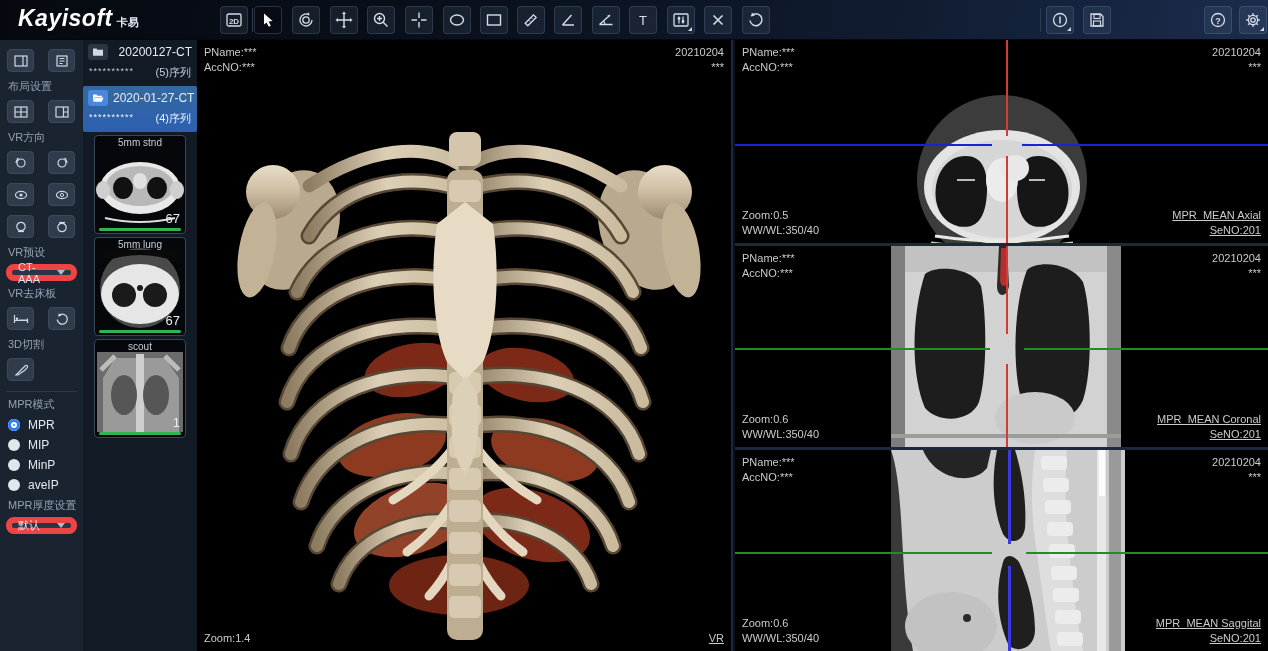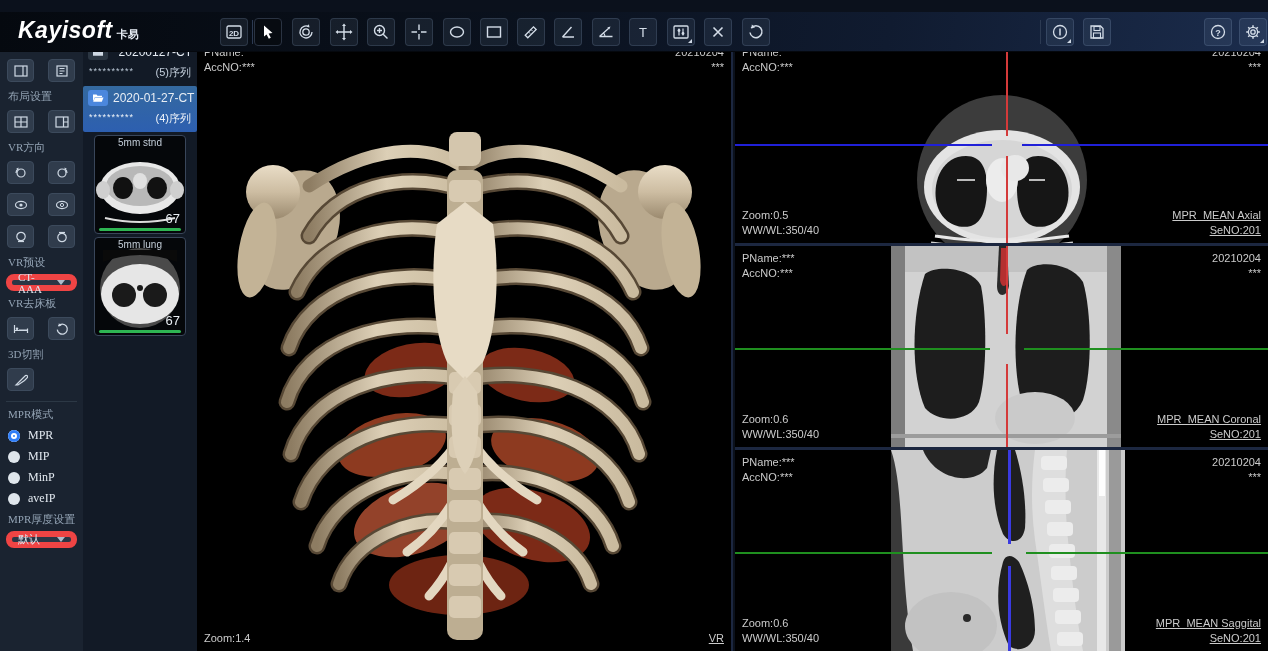--- a/index.html
+++ b/index.html
@@ -1,41 +1,41 @@
 <!DOCTYPE html>
 <html><head>
 <meta charset="utf-8">
 <style>
   * { margin:0; padding:0; box-sizing:border-box; }
   html,body { width:1268px; height:651px; background:#000; overflow:hidden;
     font-family:"Liberation Sans", sans-serif; }
   #app { position:relative; width:1268px; height:651px; background:#0b111c; }
 
   
-  .topbar { position:absolute; left:0; top:12px; width:1268px; height:40px;
+  .topbar { position:absolute; left:0; top:0; width:1268px; height:40px;
     background:linear-gradient(100deg,#05090f 0%,#0a111d 40%,#101b30 70%,#1b2c4c 100%);
     border-bottom:1px solid #05080d; z-index:30; }
   .topbar::after { content:""; position:absolute; left:180px; top:0; width:900px; height:40px;
     background:radial-gradient(ellipse 120% 230% at 50% -160%, rgba(90,130,200,.18), rgba(0,0,0,0) 60%);
     pointer-events:none; }
   .logo { position:absolute; left:18px; top:5px; display:flex; align-items:baseline; gap:4px; }
   .logo .brand { color:#fff; font-size:23px; font-weight:bold; letter-spacing:.5px; font-style:italic; }
   .logo .zh { color:#e7edf5; font-size:11px; font-weight:bold; }
   .tbtn { position:absolute; top:6px; width:28px; height:28px; border-radius:4px;
     background:rgba(150,175,210,.10); border:1px solid rgba(150,175,210,.18);
     display:flex; align-items:center; justify-content:center; color:#d4dde8; }
   .tbtn.active { background:#070b11; border-color:#2a3342; }
   .tbtn svg { display:block; }
   .tbtn .corner { position:absolute; right:2px; bottom:2px; width:0; height:0;
     border-left:4px solid transparent; border-bottom:4px solid #cfd8e4; }
   .tdiv { position:absolute; top:8px; width:1px; height:24px; background:#2c3a52; }
 
   
   .sidebar { position:absolute; left:0; top:40px; width:83px; height:611px;
-    background:#1a2330; padding:17px 6px; z-index:10;font-family:Liberation Serif, serif; }
+    background:#1a2330; padding:7px 6px; z-index:10; }
   .side-label { color:#93a3b4; font-size:11px; margin:5px 0 4px 2px; }
   .btn-grid { display:flex; flex-wrap:wrap; gap:9px 14px; padding:2px 1px; }
   .sbtn { width:27px; height:23px; border-radius:4px; background:#303c4c; border:1px solid #3c4a5c;
     display:flex; align-items:center; justify-content:center; color:#cfd9e4; }
   .sbtn svg { display:block; }
   .select { height:17px; background:#2b3645; border:6px solid #ef4444; border-radius:8px;
     display:flex; align-items:center; justify-content:space-between; padding:0 6px; margin:2px 0 3px 0; }
   .select span { color:#dde5ee; font-size:11px; }
   .chev { width:0; height:0; border-left:4px solid transparent; border-right:4px solid transparent;
     border-top:5px solid #aebccb; }
@@ -398,20 +398,33 @@
         <ellipse cx="29" cy="57" rx="12" ry="12" fill="#1a1a1a"></ellipse>
         <ellipse cx="60" cy="57" rx="12" ry="12" fill="#1a1a1a"></ellipse>
         <circle cx="45" cy="50" r="3" fill="#1a1a1a"></circle>
         <path d="M8,24 q37,-14 74,0 l0,-12 -74,0 Z" fill="#0a0a0a"></path>
       </svg>
       <div class="thumb-count">67</div>
       <div class="thumb-bar"></div>
     </div>
 
 
+    <div class="thumb">
+      <div class="thumb-label">scout</div>
+      <svg width="90" height="97" viewBox="0 0 90 97">
+        <rect x="2" y="12" width="86" height="80" fill="#6b6b6b"></rect>
+        <path d="M20,18 h50 l14,20 v54 H8 V38 Z" fill="#9a9a9a"></path>
+        <rect x="41" y="14" width="8" height="78" fill="#cfcfcf"></rect>
+        <ellipse cx="29" cy="55" rx="13" ry="20" fill="#565656"></ellipse>
+        <ellipse cx="61" cy="55" rx="13" ry="20" fill="#565656"></ellipse>
+        <path d="M6,30 L20,16 M84,30 L70,16" stroke="#bbb" stroke-width="5"></path>
+      </svg>
+      <div class="thumb-count">1</div>
+      <div class="thumb-bar"></div>
+    </div>
   </div>
 
   <div class="vp vp-vr">
     <svg width="536" height="611" viewBox="0 0 536 611">
       <defs>
         <linearGradient id="bone" x1="0" y1="0" x2="0" y2="1">
           <stop offset="0" stop-color="#e9ddc7"></stop>
             <stop offset=".5" stop-color="#cdbda2"></stop>
             <stop offset="1" stop-color="#9b8a6f"></stop>
         </linearGradient>

